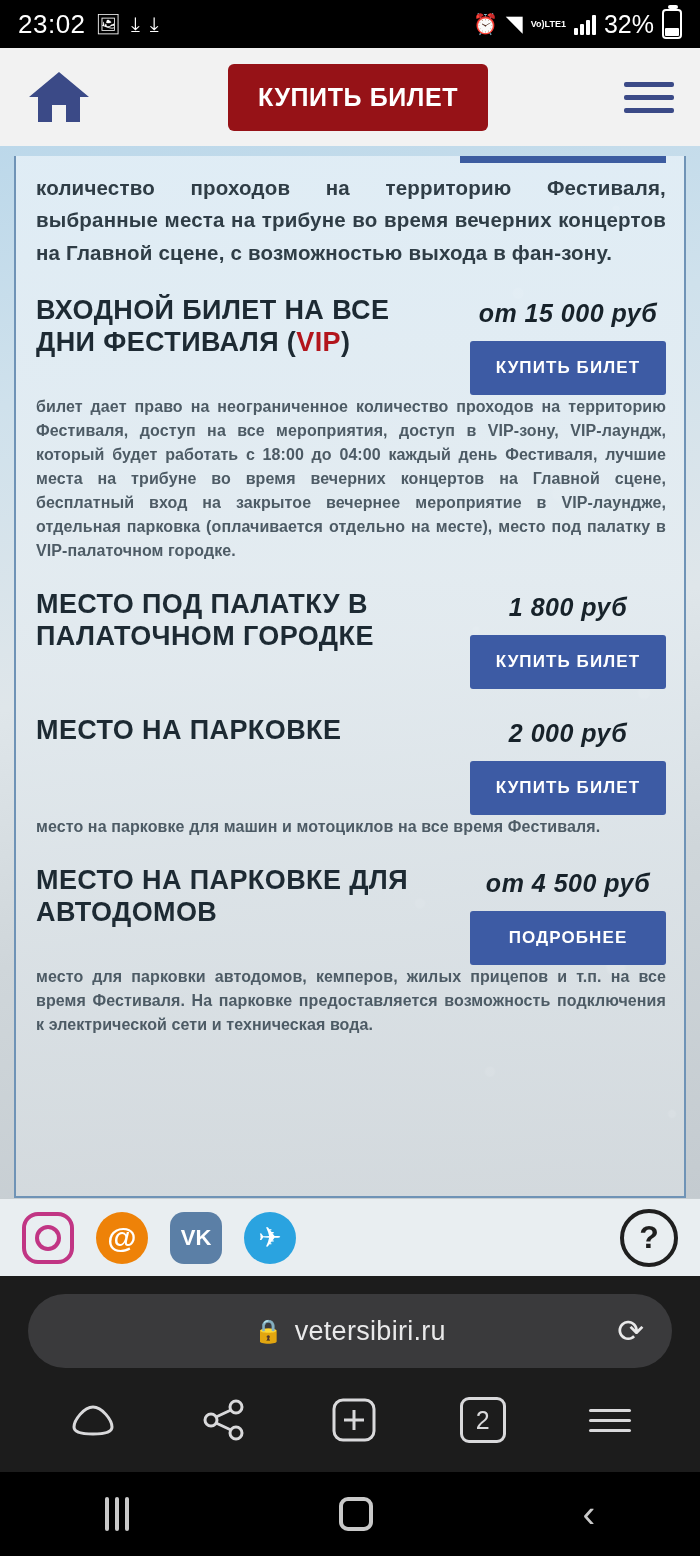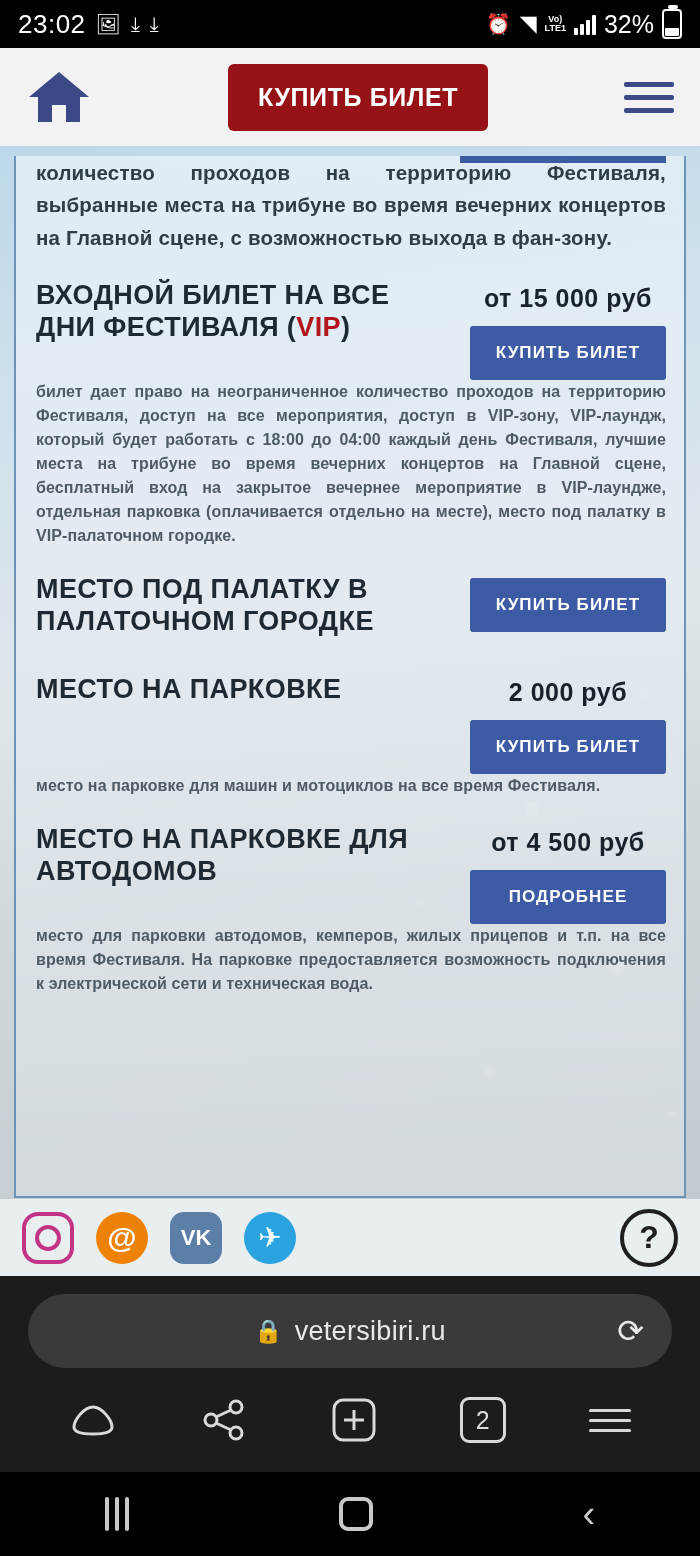--- a/index.html
+++ b/index.html
@@ -23,21 +23,21 @@
   .sb-icon { font-size: 20px; line-height: 1; }
   .sb-batt-txt { font-size: 25px; font-weight: 500; }
   .batt-shell {
     width: 20px; height: 30px; border: 2.5px solid #fff; border-radius: 4px;
     position: relative; display: inline-block;
   }
   .batt-shell:before {
     content:""; position:absolute; top:-6px; left:4px; width:10px; height:4px; background:#fff; border-radius:2px;
   }
   .batt-fill { position:absolute; bottom:1px; left:1px; right:1px; height:32%; background:#fff; border-radius:1px;}
-  .lte-stack { display:flex; flex-direction:column; align-items:center; line-height:1; font-size:9px; font-weight:700;}
+  .lte-stack { display:flex; flex-direction:row; align-items:center; line-height:1; font-size:9px; font-weight:700;}
   .wifi-g { font-size: 22px; }
   .bars { display:flex; align-items:flex-end; gap:2px; height:22px;}
   .bars i { display:block; width:4px; background:#fff; border-radius:1px;}
   .bars i:nth-child(1){height:7px;} .bars i:nth-child(2){height:11px;}
   .bars i:nth-child(3){height:15px;} .bars i:nth-child(4){height:20px;}
 
   
   .site-header {
     flex: 0 0 98px; background: #f2f2f2;
     display: flex; align-items: center; justify-content: space-between;
@@ -70,21 +70,21 @@
       radial-gradient(circle at 60% 72%, rgba(255,255,255,.3) 0 4px, transparent 6px),
       radial-gradient(circle at 88% 78%, rgba(255,255,255,.45) 0 8px, transparent 11px),
       radial-gradient(circle at 70% 88%, rgba(255,255,255,.35) 0 4px, transparent 6px),
       radial-gradient(circle at 96% 92%, rgba(255,255,255,.4) 0 3px, transparent 5px);
     pointer-events:none;
   }
   .sheet {
     position:absolute; left:14px; right:14px; top:10px; bottom:0;
     background: linear-gradient(180deg, rgba(226,238,246,.93) 0%, rgba(228,236,241,.88) 40%, rgba(214,220,224,.82) 100%);
     border: 2px solid #6f93b6; border-top:none;
-    padding: 1px 18px 0 20px;
+    padding: 16px 18px 0 20px;
     overflow: hidden;
   }
   .top-blue-bar{
     position:absolute; right:18px; top:0; width:206px; height:7px; background:#3c5ca0;
   }
 
   .para {
     color:#2f3d46; font-size: 20.5px; line-height: 1.58;
     text-align: justify; font-weight: 700; letter-spacing:.2px;
   }
@@ -92,21 +92,21 @@
   .row { display:flex; gap: 24px; align-items:flex-start; margin-top: 26px; }
   .row .left { flex: 1 1 auto; min-width:0; }
   .row .right { flex: 0 0 196px; text-align:center; padding-top: 4px;}
   h2.title {
     color:#1d2a33; font-size: 27px; line-height:1.18; font-weight: 700;
     letter-spacing:.4px; text-transform: uppercase; margin-bottom: 10px;
   }
   h2.title .vip { color:#b3151c; }
   .price {
     color:#17222a; font-size: 25px; font-weight: 700; letter-spacing:.5px;
-    white-space: nowrap; margin-bottom: 13px;
+    white-space: nowrap; margin-bottom: 13px; font-style: italic;
   }
   .btn-buy {
     display:block; width: 196px; background:#3d5ba4; color:#fff;
     border:none; border-radius:3px; font-family: inherit;
     font-size: 17px; font-weight:700; letter-spacing:1.1px;
     padding: 17px 0; cursor:pointer; text-transform: uppercase;
   }
   .desc { font-size: 16px; line-height:1.5; color:#4d5b65; font-weight:700; text-align:justify; letter-spacing:.1px;}
 
   
@@ -218,20 +218,21 @@
           <button class="btn-buy">КУПИТЬ БИЛЕТ</button>
         </div>
       </div>
       <p class="desc">билет дает право на неограниченное количество проходов на территорию Фестиваля, доступ на все мероприятия, доступ в VIP-зону, VIP-лаундж, который будет работать с 18:00 до 04:00 каждый день Фестиваля, лучшие места на трибуне во время вечерних концертов на Главной сцене, бесплатный вход на закрытое вечернее мероприятие в VIP-лаундже, отдельная парковка (оплачивается отдельно на месте), место под палатку в VIP-палаточном городке.</p>
 
       <div class="row">
         <div class="left">
           <h2 class="title">МЕСТО ПОД ПАЛАТКУ В ПАЛАТОЧНОМ ГОРОДКЕ</h2>
         </div>
         <div class="right">
+          <div class="price">1 800 руб</div>
           <button class="btn-buy">КУПИТЬ БИЛЕТ</button>
         </div>
       </div>
 
       <div class="row">
         <div class="left">
           <h2 class="title">МЕСТО НА ПАРКОВКЕ</h2>
         </div>
         <div class="right">
           <div class="price">2 000 руб</div>

